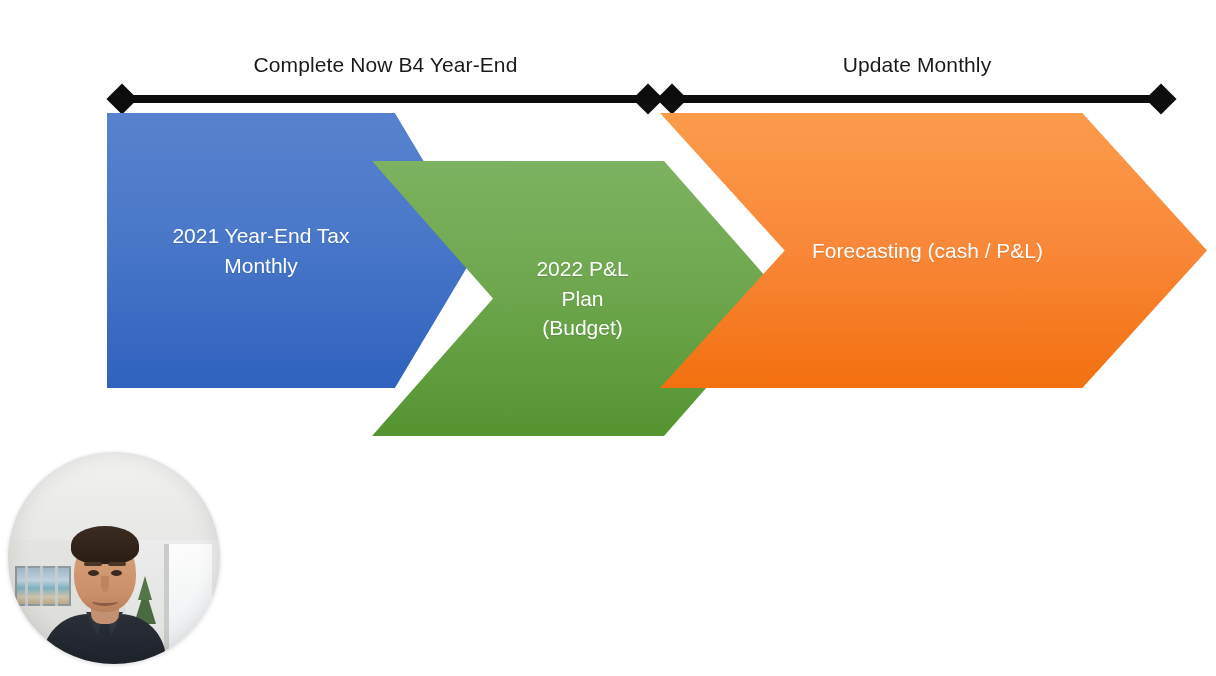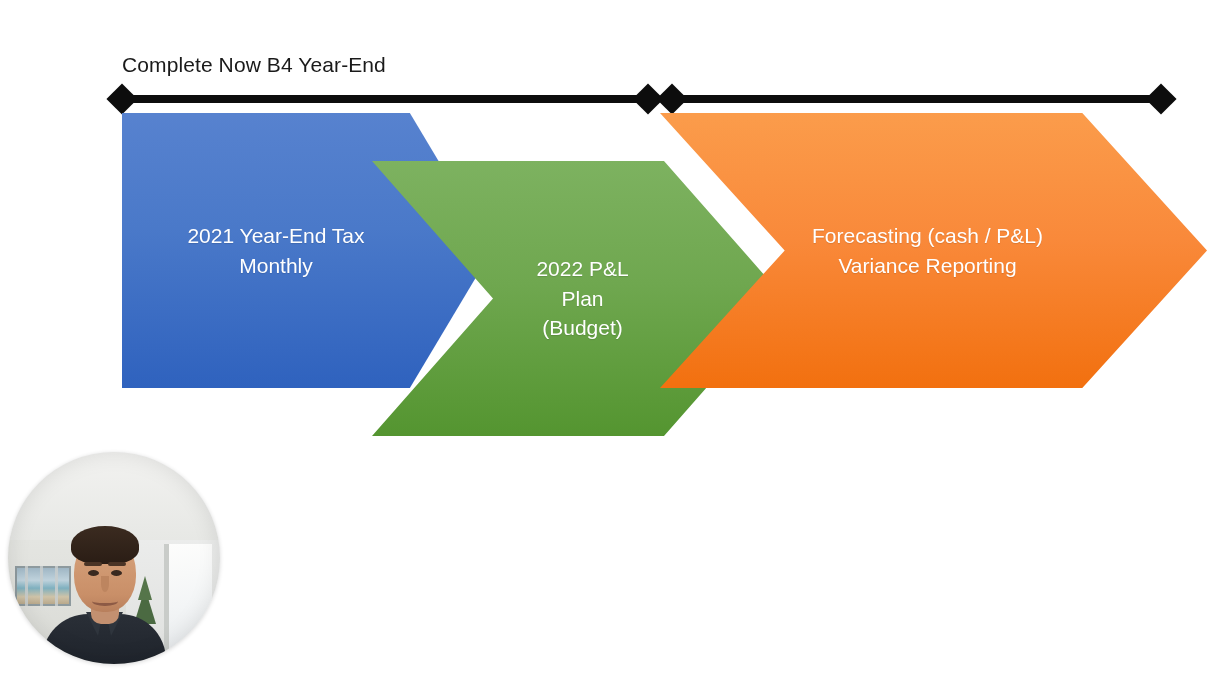--- a/index.html
+++ b/index.html
@@ -22,20 +22,21 @@
     width: 1216px;
     height: 676px;
   }
 
   
   .phase-label {
     position: absolute;
     font-size: 21px;
     color: #1a1a1a;
     white-space: nowrap;
+    text-align: center;
     letter-spacing: 0.1px;
   }
   #label-left  { left: 122px; top: 53px; width: 527px; }
   #label-right { left: 672px; top: 53px; width: 490px; }
 
   
   .arrow-rail {
     position: absolute;
     height: 30px;
     top: 84px;
@@ -86,21 +87,21 @@
     font-size: 21px;
     line-height: 1.42;
     text-align: center;
     z-index: 2;
     padding: 0 6px;
     text-shadow: 0 1px 1px rgba(0,0,0,0.12);
   }
 
   
   #chev-blue {
-    left: 122px;
+    left: 107px;
     width: 370px;
     background: linear-gradient(180deg, #5782cf 0%, #4a79c9 42%, #2f62be 100%);
     -webkit-clip-path: polygon(0 0, 77.8% 0, 100% 50%, 77.8% 100%, 0 100%);
     clip-path: polygon(0 0, 77.8% 0, 100% 50%, 77.8% 100%, 0 100%);
   }
   #chev-blue .chev-text { margin-right: 62px; }
 
   
   #chev-green {
     left: 372px;
@@ -250,20 +251,21 @@
     border-radius: 50%;
     box-shadow: inset 0 0 22px rgba(0,0,0,0.10);
   }
 </style>
 </head>
 <body>
 
 <div id="stage">
 
   <div class="phase-label" id="label-left">Complete Now B4 Year-End</div>
+  <div class="phase-label" id="label-right">Update Monthly</div>
 
   <div class="arrow-rail" id="rail-left">
     <span class="diamond left"></span>
     <span class="rail-line"></span>
     <span class="diamond right"></span>
   </div>
   <div class="arrow-rail" id="rail-right">
     <span class="diamond left"></span>
     <span class="rail-line"></span>
     <span class="diamond right"></span>
@@ -282,21 +284,20 @@
       <div class="chev-text">
         <span>2022 P&amp;L</span><br>
         <span>Plan</span><br>
         <span>(Budget)</span>
       </div>
     </div>
 
     <div class="chev" id="chev-orange">
       <div class="chev-text">
         <span>Forecasting (cash / P&amp;L)</span><br>
-        <span>Variance Reporting</span>
       </div>
     </div>
 
   </div>
 
   <div id="webcam">
     <span class="cam-layer" id="cam-ceiling"></span>
     <span class="cam-layer" id="cam-wall-left"></span>
     <span class="cam-layer" id="cam-wall-right"></span>
     <span class="cam-layer" id="cam-window"></span>

